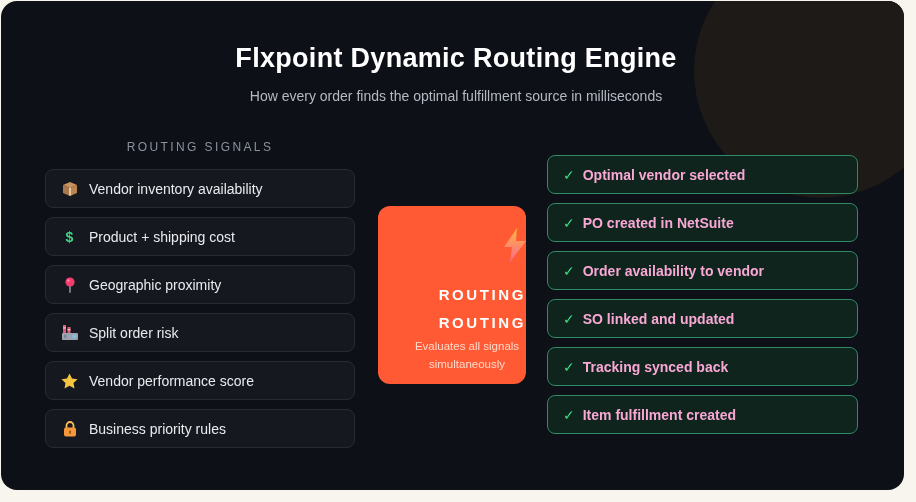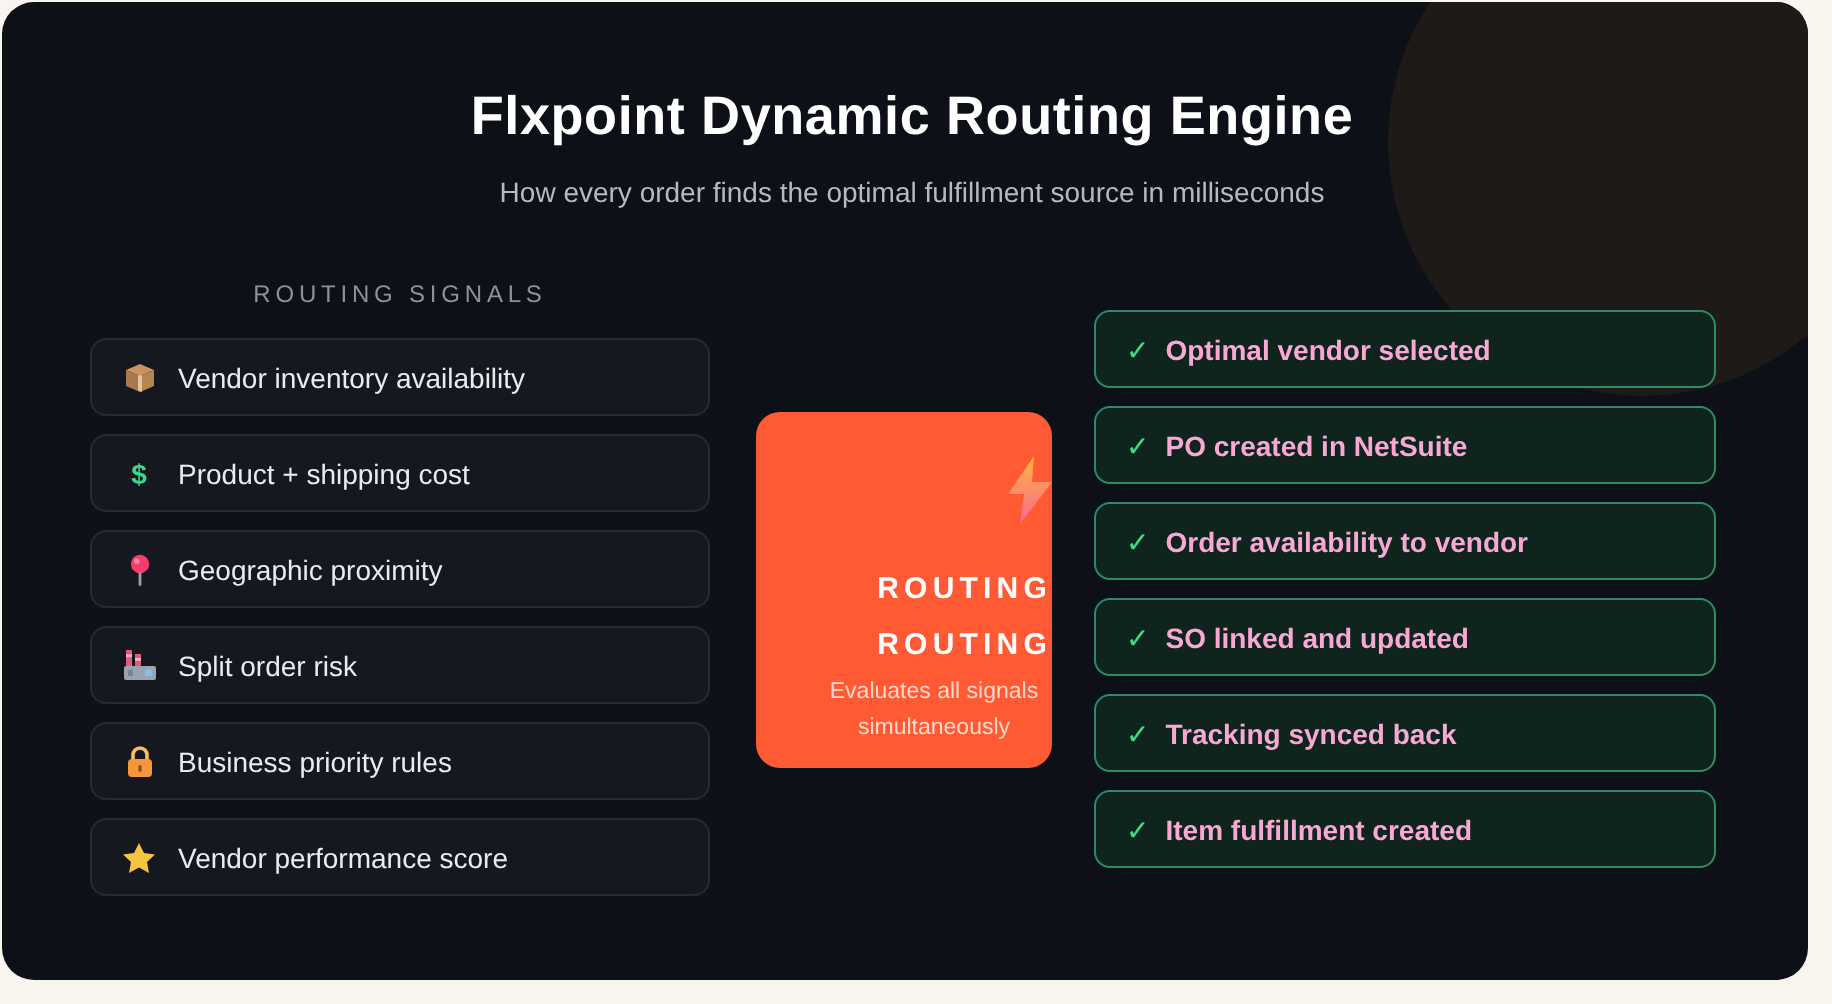--- a/index.html
+++ b/index.html
@@ -163,36 +163,36 @@
               <rect x="0" y="8" width="16" height="7" rx="1" fill="#9aa3b0"></rect>
               <rect x="10.5" y="9.8" width="3.4" height="3.2" fill="#7fc4e8"></rect>
               <rect x="2" y="9.8" width="2.4" height="3.2" fill="#7a8494"></rect>
             </svg>
           </span>
     <span class="signal-label">Split order risk</span>
   </div>
 
   <div class="row-box signal-box">
     <span class="icon">
+            <svg width="17" height="16" viewBox="0 0 17 16">
+              <polygon points="8.5,0.5 11,5.5 16.5,6.2 12.5,10 13.5,15.5 8.5,12.8 3.5,15.5 4.5,10 0.5,6.2 6,5.5" fill="#f5c542"></polygon>
+            </svg>
+          </span>
+    <span class="signal-label">Vendor performance score</span>
+  </div>
+
+  <div class="row-box signal-box">
+    <span class="icon">
             <svg width="14" height="16" viewBox="0 0 14 16">
               <path d="M3.5 7 V4.5 a3.5 3.5 0 0 1 7 0 V7" fill="none" stroke="#fbbf5a" stroke-width="1.8"></path>
               <rect x="1" y="6.5" width="12" height="9" rx="2" fill="#f8963c"></rect>
               <rect x="6.2" y="9.5" width="1.6" height="3.4" rx="0.8" fill="#8a4d12"></rect>
             </svg>
           </span>
     <span class="signal-label">Business priority rules</span>
-  </div>
-
-  <div class="row-box signal-box">
-    <span class="icon">
-            <svg width="17" height="16" viewBox="0 0 17 16">
-              <polygon points="8.5,0.5 11,5.5 16.5,6.2 12.5,10 13.5,15.5 8.5,12.8 3.5,15.5 4.5,10 0.5,6.2 6,5.5" fill="#f5c542"></polygon>
-            </svg>
-          </span>
-    <span class="signal-label">Vendor performance score</span>
   </div>
 </div>
   </div>
 
   <div class="engine-box">
     <svg class="bolt" viewBox="0 0 22 34">
       <defs>
         <linearGradient id="boltGrad" x1="0" y1="0" x2="0" y2="1">
           <stop offset="0" stop-color="#ffb341"></stop>
           <stop offset="1" stop-color="#f96a8d"></stop>

